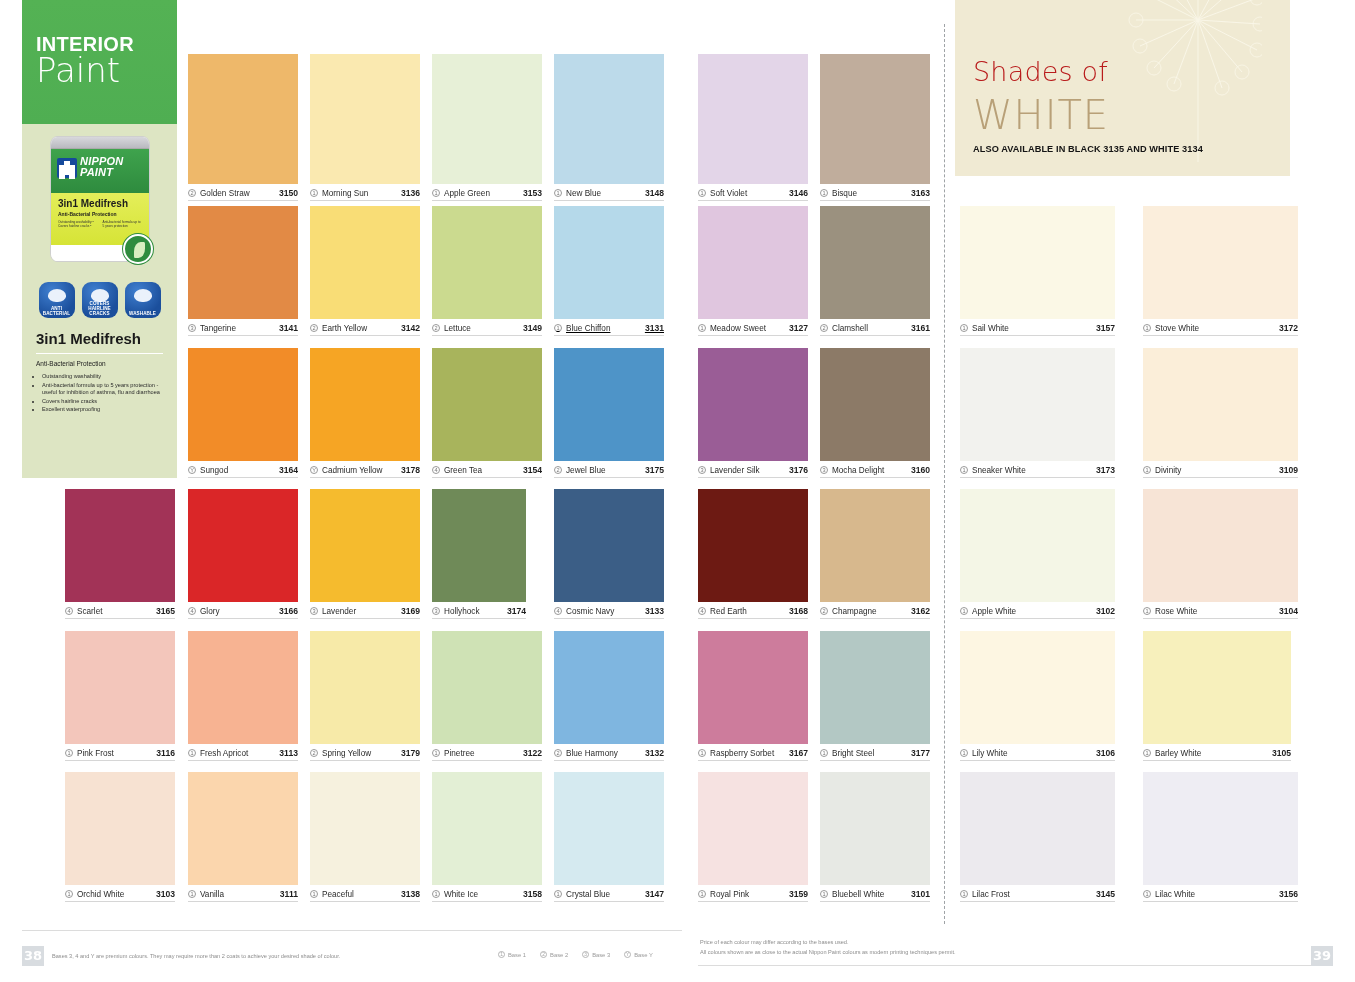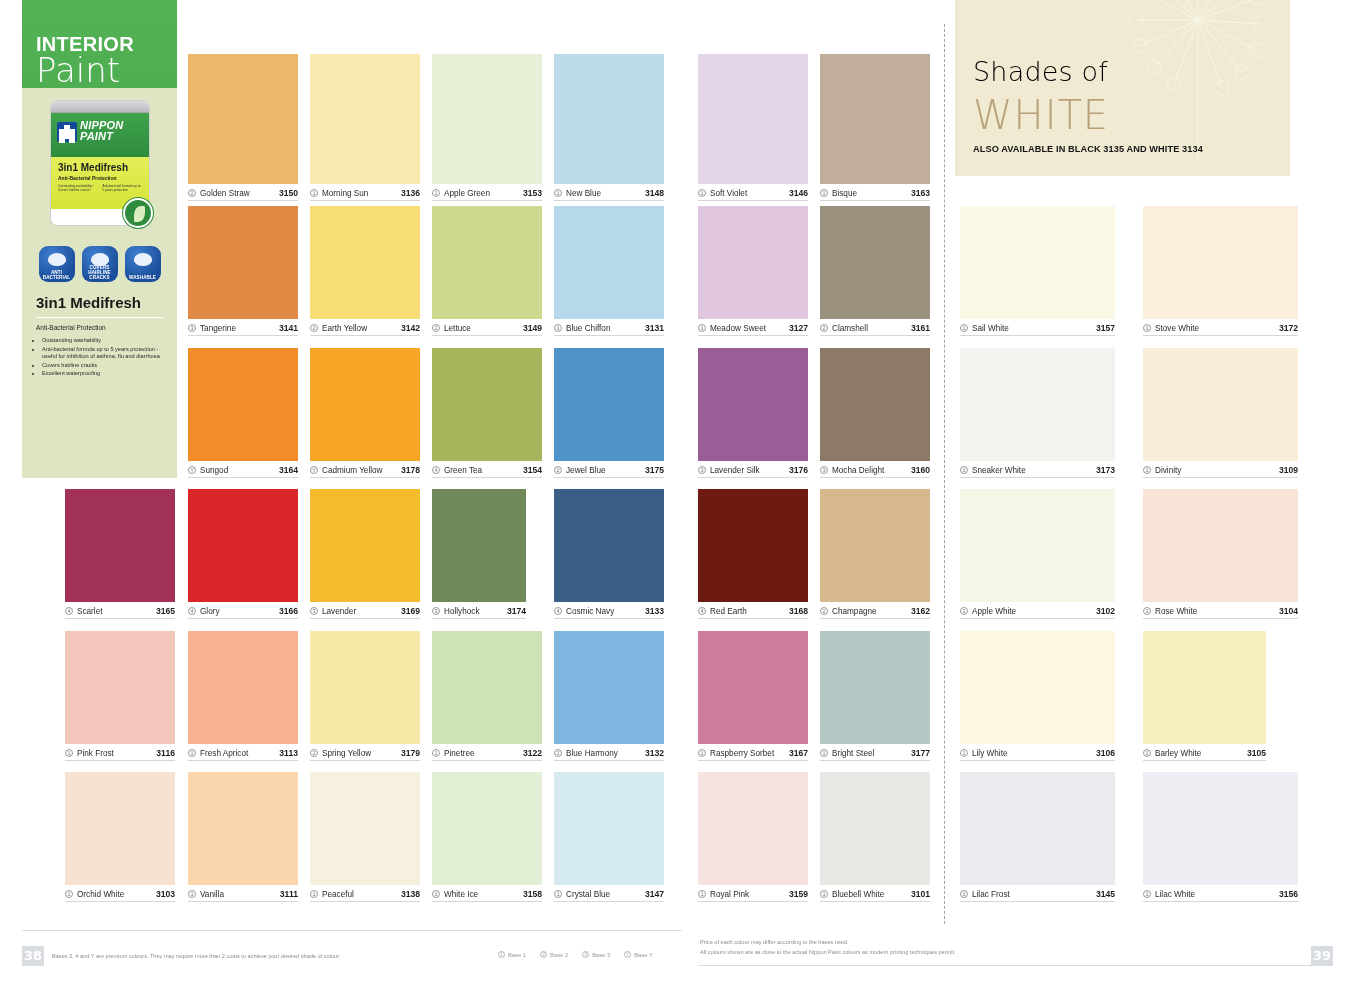--- a/index.html
+++ b/index.html
@@ -10,21 +10,21 @@
     overflow: hidden;
   }
   .page { position: relative; width: 1355px; height: 982px; background:#fff; }
 
   
   .promo {
     position: absolute; left: 22px; top: 0; width: 155px; height: 478px;
     background: #dde5c3;
   }
   .promo-head {
-    height: 88px; background: #5bb75b; padding: 34px 0 0 14px;
+    height: 124px; background: #5bb75b; padding: 34px 0 0 14px;
     background: linear-gradient(180deg,#54b254 0%, #4fae52 100%);
   }
   .promo-head .t1 {
     color:#fff; font-size: 20px; font-weight: bold; letter-spacing:.3px; line-height: 20px;
   }
   .promo-head .t2 {
     color:#fff; font-size: 34px; font-weight: 300; line-height: 36px; margin-top:-2px;
     font-family: "DejaVu Sans", sans-serif;
   }
   .can-wrap { position:relative; height: 150px; margin-top: 6px; }
@@ -93,21 +93,21 @@
     margin-right:4px; flex:none;
   }
   .swatch .nm { flex:1 1 auto; overflow:hidden; }
   .swatch .cd { font-weight:bold; font-size:8.6px; color:#1e1e1e; margin-left:4px; }
 
   
   .white-head {
     position:absolute; left:955px; top:0; width:335px; height:176px;
     background:#f0ead3; overflow:hidden;
   }
-  .wh-t1 { position:absolute; left:18px; top:56px; font-size:27px; color:#000000; font-weight:300;
+  .wh-t1 { position:absolute; left:18px; top:56px; font-size:27px; color:#b91c1c; font-weight:300;
            font-family:"DejaVu Sans", sans-serif; letter-spacing:.2px; }
   .wh-t2 { position:absolute; left:18px; top:92px; font-size:40px; color:#b8a078; font-weight:300;
            letter-spacing:1px; font-family:"DejaVu Sans", sans-serif; }
   .wh-t3 { position:absolute; left:18px; top:144px; font-size:9.2px; color:#141414; font-weight:bold;
            letter-spacing:.1px; }
   .dandelion { position:absolute; right:28px; top:-28px; width:150px; height:190px; opacity:.75; }
 
   
   .spine {
     position:absolute; left:944px; top:24px; height:900px; width:0;
@@ -401,21 +401,21 @@
         </div>
       </div>
       <div class="swatch" style="left: 554px; top: 54px; width: 110px;">
         <div class="chip" title="New Blue" style="height: 130px; background: rgb(188, 218, 234);"></div>
         <div class="lbl">
           <span class="base">1</span>
           <span class="nm">New Blue</span>
           <span class="cd">3148</span>
         </div>
       </div>
-      <div class="swatch" style="left: 554px; top: 206px; width: 110px;">
+      <div class="swatch" style="left: 554px; top: 206px; width: 110px; text-decoration: underline;">
         <div class="chip" title="Blue Chiffon" style="height: 113px; background: rgb(181, 217, 234);"></div>
         <div class="lbl">
           <span class="base">1</span>
           <span class="nm">Blue Chiffon</span>
           <span class="cd">3131</span>
         </div>
       </div>
       <div class="swatch" style="left: 554px; top: 348px; width: 110px; border-radius: 14px;">
         <div class="chip" title="Jewel Blue" style="height: 113px; background: rgb(78, 148, 200);"></div>
         <div class="lbl">
@@ -601,21 +601,21 @@
         </div>
       </div>
       <div class="swatch" style="left: 1143px; top: 489px; width: 155px;">
         <div class="chip" title="Rose White" style="height: 113px; background: rgb(247, 228, 214);"></div>
         <div class="lbl">
           <span class="base">1</span>
           <span class="nm">Rose White</span>
           <span class="cd">3104</span>
         </div>
       </div>
-      <div class="swatch" style="left: 1143px; top: 631px; width: 123px; border-radius: 21px;">
+      <div class="swatch" style="left: 1143px; top: 631px; width: 148px; border-radius: 21px;">
         <div class="chip" title="Barley White" style="height: 113px; background: rgb(247, 240, 188);"></div>
         <div class="lbl">
           <span class="base">1</span>
           <span class="nm">Barley White</span>
           <span class="cd">3105</span>
         </div>
       </div>
       <div class="swatch" style="left: 1143px; top: 772px; width: 155px;">
         <div class="chip" title="Lilac White" style="height: 113px; background: rgb(238, 237, 243);"></div>
         <div class="lbl">

